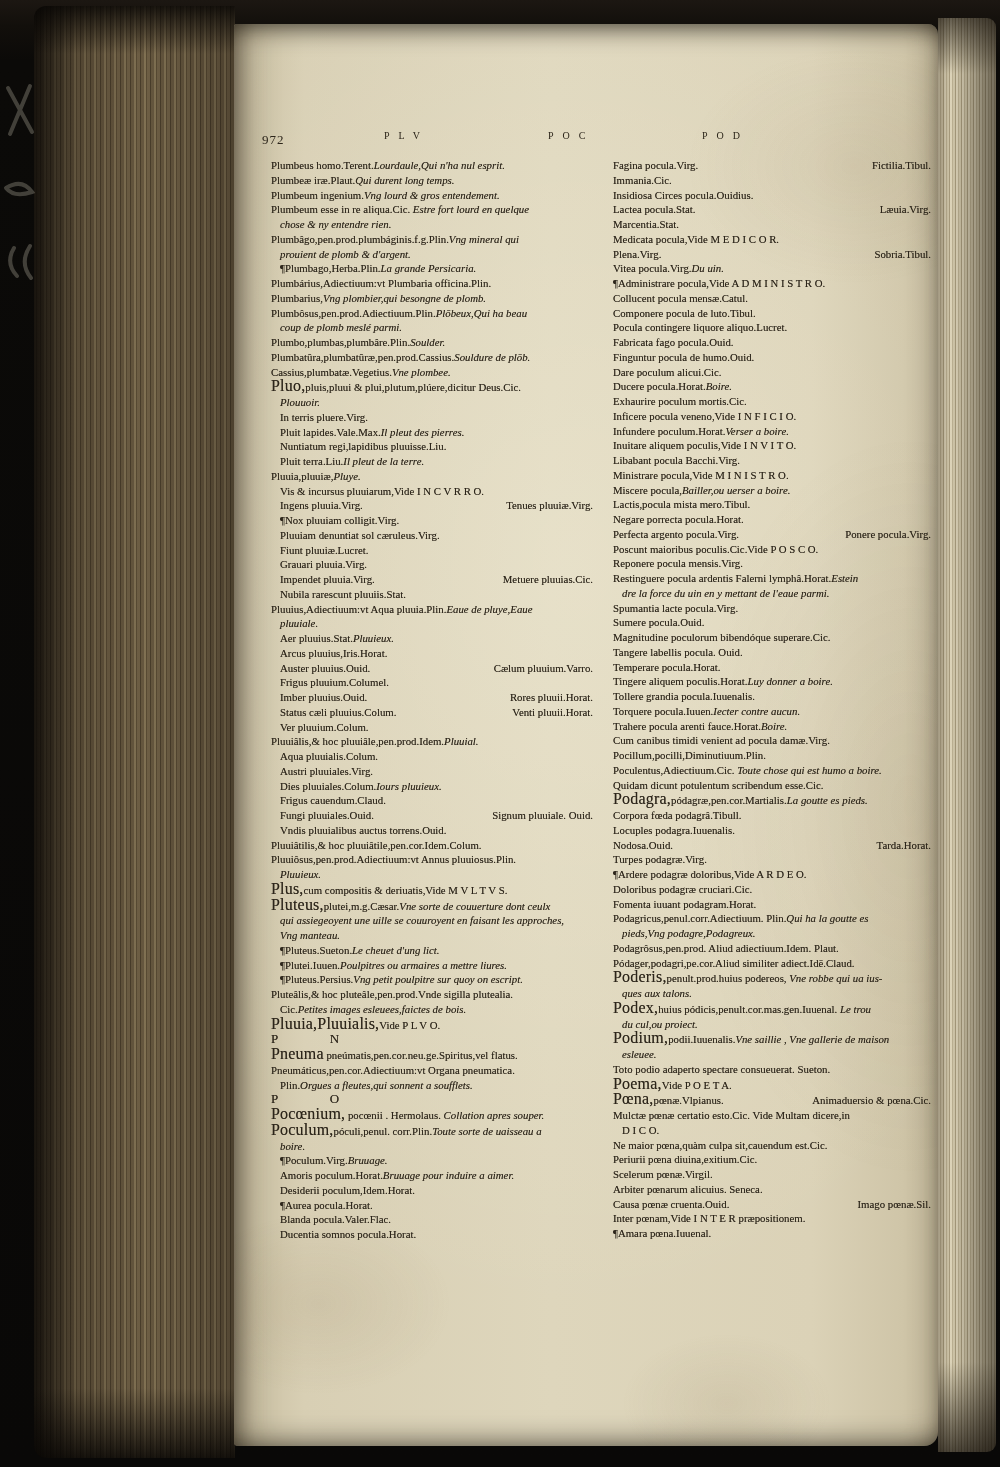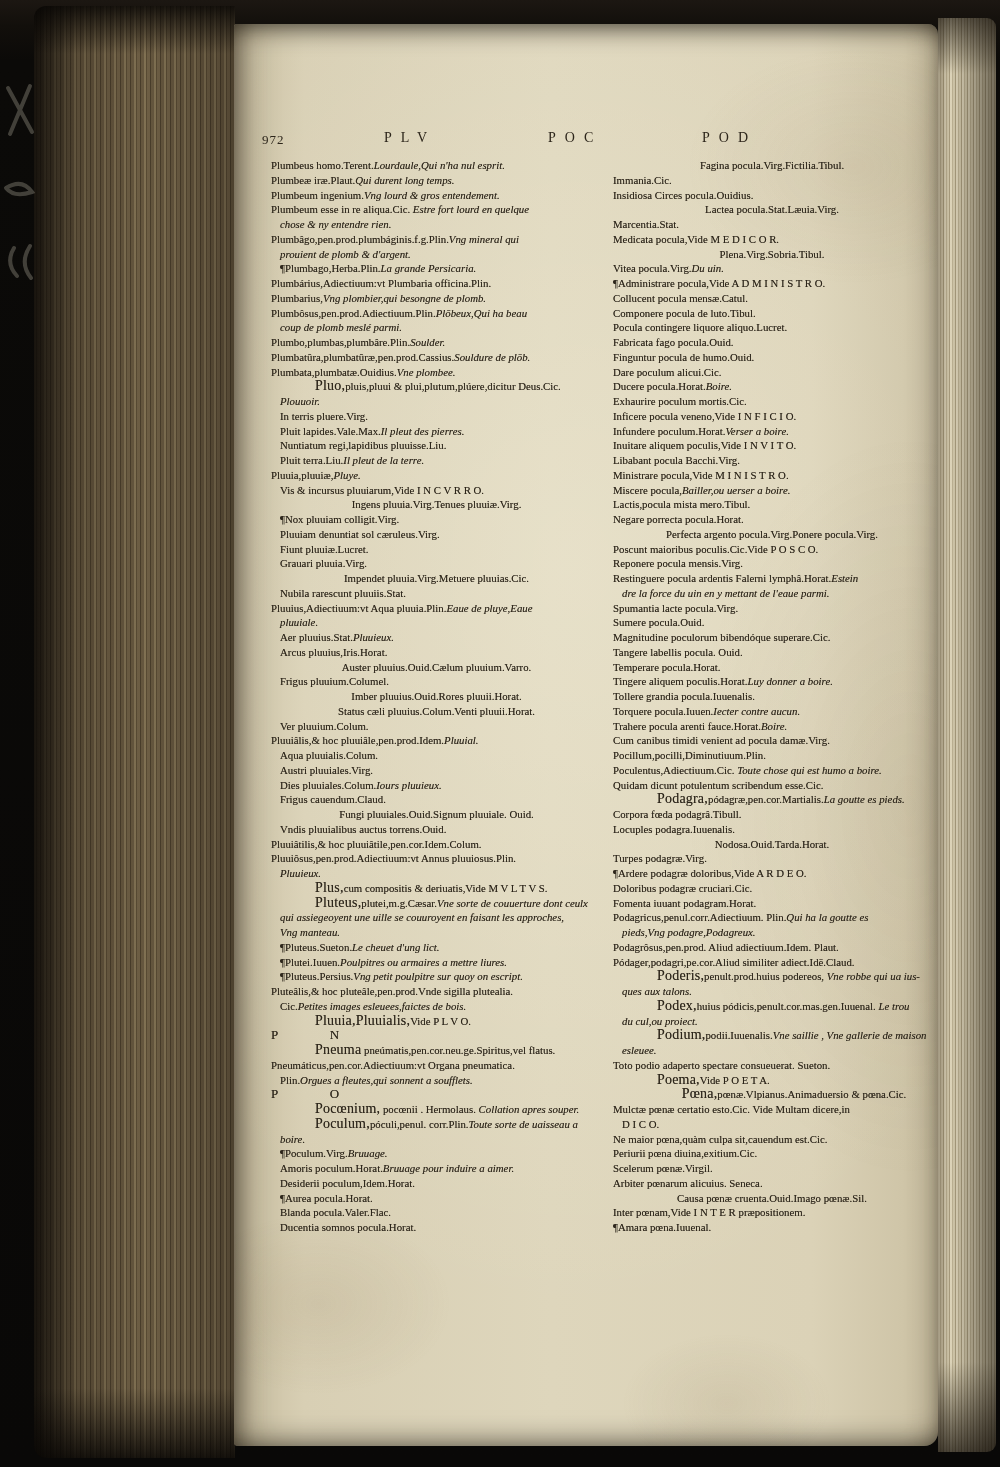--- a/index.html
+++ b/index.html
@@ -49,35 +49,35 @@
   .fore-edge { position:absolute; left:938px; top:18px; width:58px; height:1434px;
     border-radius:0 9px 9px 0;
     background:
       linear-gradient(180deg, rgba(18,13,7,.6) 0, rgba(18,13,7,0) 56px, rgba(18,13,7,0) calc(100% - 90px), rgba(18,13,7,.7) 100%),
       linear-gradient(90deg, rgba(55,44,28,.35) 0, rgba(0,0,0,0) 22%, rgba(28,22,13,.55) 100%),
       repeating-linear-gradient(90deg,#ddd4b9 0 2px,#bcb193 2px 3px,#d2c8ab 3px 5px,#a89c7e 5px 6px);
   }
 
   
   .page-number { position:absolute; left:28px; top:108px; font-size:13px; letter-spacing:1px; }
-  .rh { position:absolute; top:106px; font-size:14px; letter-spacing:9px; }
+  .rh { position:absolute; top:106px; font-size:10px; letter-spacing:9px; }
   .rh1 { left:150px; } .rh2 { left:314px; } .rh3 { left:468px; }
 
   
   .cols { position:absolute; left:37px; top:134px; display:flex; gap:20px; }
   .col { width:322px; }
   .col + .col { width:318px; }
 
   .line { font-size:10.8px; line-height:14.75px; white-space:pre; color:#2c251a;
     text-shadow:0 0 .4px rgba(44,37,26,.55); }
   .line.ind { padding-left:9px; }
   .line.center { text-align:left; font-size:13px; letter-spacing:1px; }
-  .line.split { display:flex; justify-content:center; align-items:baseline; }
+  .line.split { display:flex; justify-content:space-between; align-items:baseline; }
   .it { font-style:italic; }
-  .hw { font-size:14px; letter-spacing:.2px;margin-left:44px; }
+  .hw { font-size:16px; letter-spacing:.2px; }
 </style>
 </head>
 <body>
 
 <div class="screen">
 
   <div class="spine-edge"></div>
 
   <svg class="chalk" viewBox="0 0 54 280">
     <path d="M8 18 L32 62 M30 16 L10 64"></path>
@@ -101,21 +101,21 @@
           <div class="line ind"><span><span class="it">chose &amp; ny entendre rien.</span></span></div>
           <div class="line"><span><span>Plumbâgo,pen.prod.plumbáginis.f.g.Plin.</span><span class="it">Vng mineral qui</span></span></div>
           <div class="line ind"><span><span class="it">prouient de plomb &amp; d'argent.</span></span></div>
           <div class="line ind"><span><span>¶Plumbago,Herba.Plin.</span><span class="it">La grande Persicaria.</span></span></div>
           <div class="line"><span><span>Plumbárius,Adiectiuum:vt Plumbaria officina.Plin.</span></span></div>
           <div class="line"><span><span>Plumbarius,</span><span class="it">Vng plombier,qui besongne de plomb.</span></span></div>
           <div class="line"><span><span>Plumbôsus,pen.prod.Adiectiuum.Plin.</span><span class="it">Plōbeux,Qui ha beau</span></span></div>
           <div class="line ind"><span><span class="it">coup de plomb meslé parmi.</span></span></div>
           <div class="line"><span><span>Plumbo,plumbas,plumbâre.Plin.</span><span class="it">Soulder.</span></span></div>
           <div class="line"><span><span>Plumbatûra,plumbatûræ,pen.prod.Cassius.</span><span class="it">Souldure de plōb.</span></span></div>
-          <div class="line"><span><span>Plumbata,plumbatæ.Ouidius.</span><span class="it">Vne plombee.</span></span></div>
+          <div class="line"><span><span>Cassius,plumbatæ.Vegetius.</span><span class="it">Vne plombee.</span></span></div>
           <div class="line"><span><span class="hw">Pluo,</span><span>pluis,pluui &amp; plui,plutum,plúere,dicitur Deus.Cic.</span></span></div>
           <div class="line ind"><span><span class="it">Plouuoir.</span></span></div>
           <div class="line ind"><span><span>In terris pluere.Virg.</span></span></div>
           <div class="line ind"><span><span>Pluit lapides.Vale.Max.</span><span class="it">Il pleut des pierres.</span></span></div>
           <div class="line ind"><span><span>Nuntiatum regi,lapidibus pluuisse.Liu.</span></span></div>
           <div class="line ind"><span><span>Pluit terra.Liu.</span><span class="it">Il pleut de la terre.</span></span></div>
           <div class="line"><span><span>Pluuia,pluuiæ,</span><span class="it">Pluye.</span></span></div>
           <div class="line ind"><span><span>Vis &amp; incursus pluuiarum,Vide I N C V R R O.</span></span></div>
           <div class="line ind split"><span><span>Ingens pluuia.Virg.</span></span><span><span>Tenues pluuiæ.Virg.</span></span></div>
           <div class="line ind"><span><span>¶Nox pluuiam colligit.Virg.</span></span></div>

